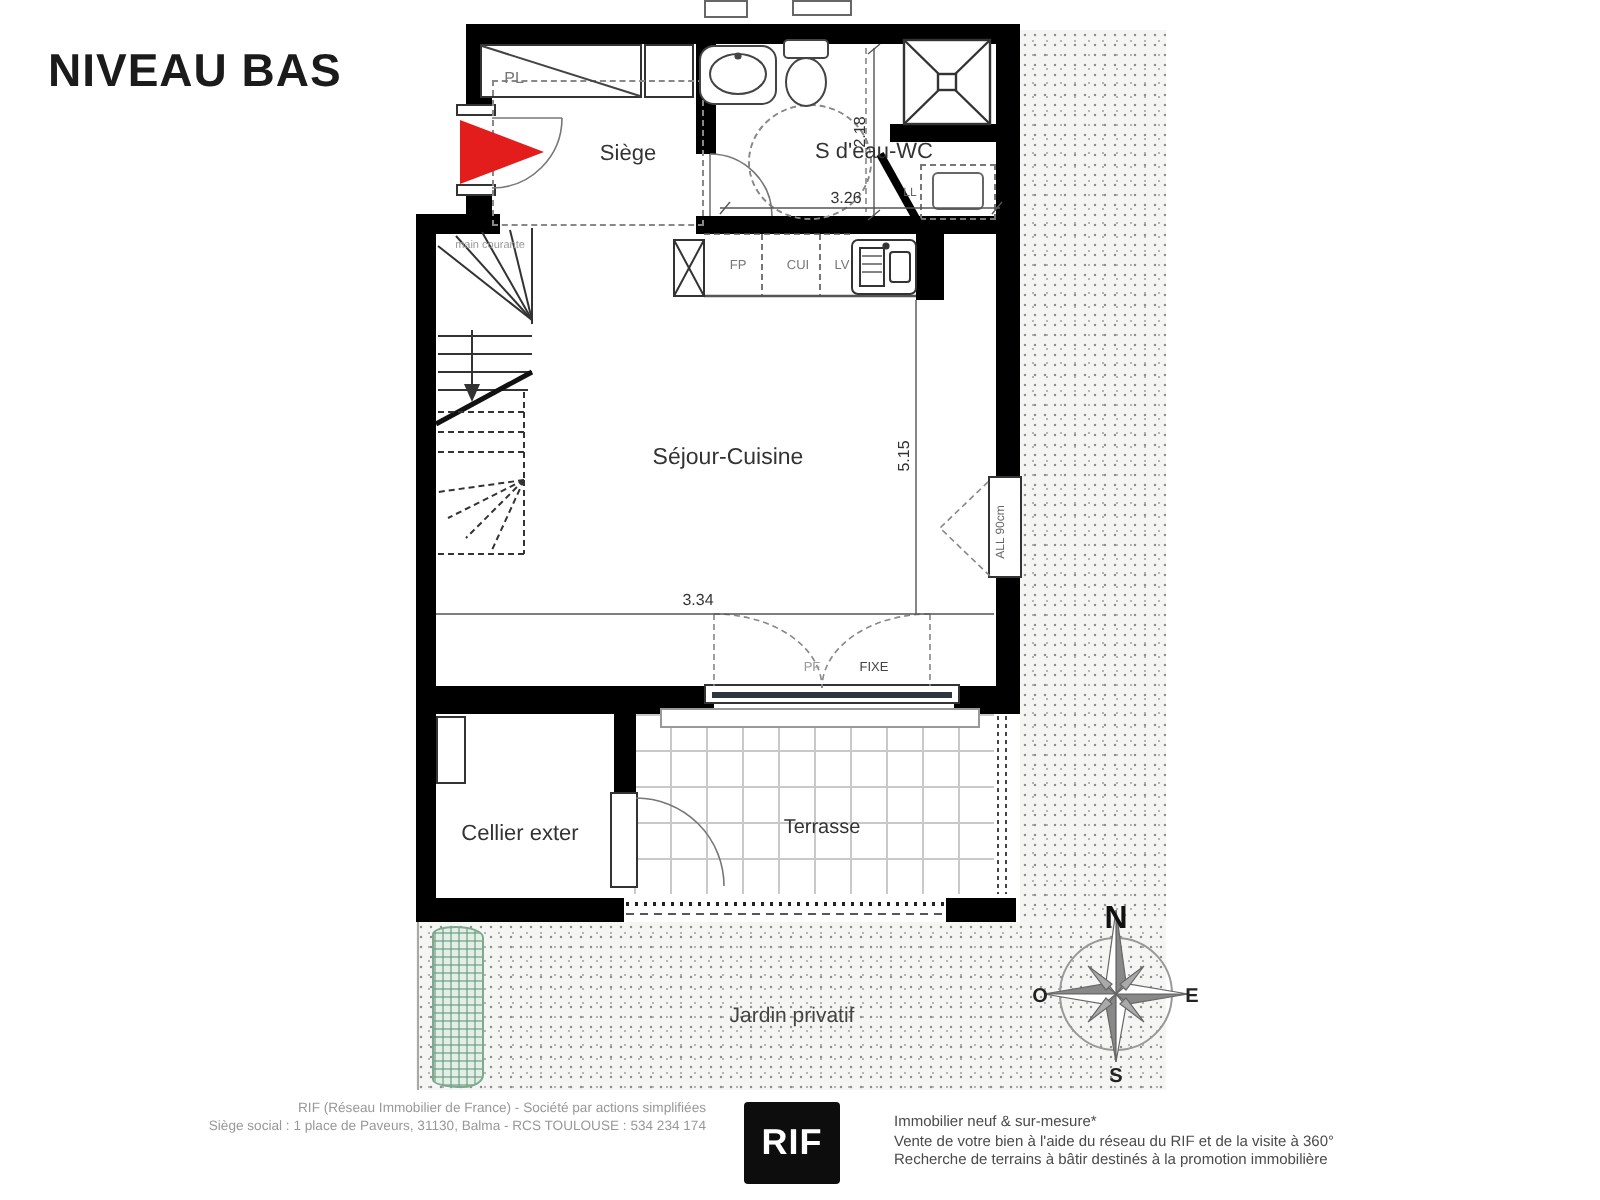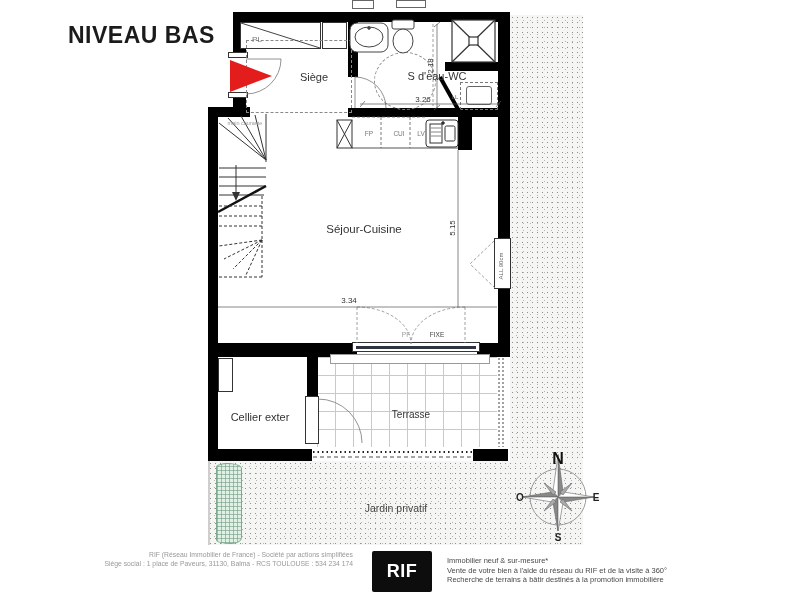--- a/index.html
+++ b/index.html
@@ -17,25 +17,25 @@
   .grid{position:absolute;background-color:#fff;
      background-image:linear-gradient(#c9c9c9 1px,transparent 1px),
                       linear-gradient(90deg,#c9c9c9 1px,transparent 1px);
      background-size:18px 18px;}
   .hedge{position:absolute;box-sizing:border-box;border:1px solid #7fa98e;
      background:repeating-linear-gradient(0deg,rgba(100,150,120,.55) 0 1px,transparent 1px 4px),
                 repeating-linear-gradient(90deg,rgba(100,150,120,.55) 0 1px,transparent 1px 4px),#e2efe6;
      border-radius:45% 55% 40% 60% / 5% 7% 8% 5%;}
   .glass{position:absolute;background:#2e3440;}
   #title{position:absolute;left:24px;top:22px;font-size:23px;font-weight:600;
-         letter-spacing:.5px;color:#1b1b1b;margin-left:44px;}
+         letter-spacing:.5px;color:#1b1b1b;}
   #footer-left{position:absolute;left:40px;top:551px;width:313px;text-align:right;}
   #footer-left .bold{font-size:10.5px;font-weight:bold;color:#141414;}
   #footer-left .small{font-size:6.8px;color:#999;line-height:8.5px;}
-  #rif-logo{position:absolute;left:372px;top:551px;width:60px;height:41px;background:#0d0d0d;
+  #rif-logo{position:absolute;left:372px;top:551px;width:48px;height:41px;background:#0d0d0d;
      color:#fff;font-weight:bold;font-size:18px;letter-spacing:.5px;border-radius:2px;
      display:flex;align-items:center;justify-content:center;}
   #services{position:absolute;left:447px;top:556px;font-size:7.5px;color:#4a4a4a;line-height:9.6px;}
   svg.overlay{position:absolute;left:0;top:0;pointer-events:none;}
   .ctextN{font:bold 16px "Liberation Sans",sans-serif;fill:#111;}
   .ctext{font:bold 10px "Liberation Sans",sans-serif;fill:#222;}
 </style>
 </head>
 <body>
 

